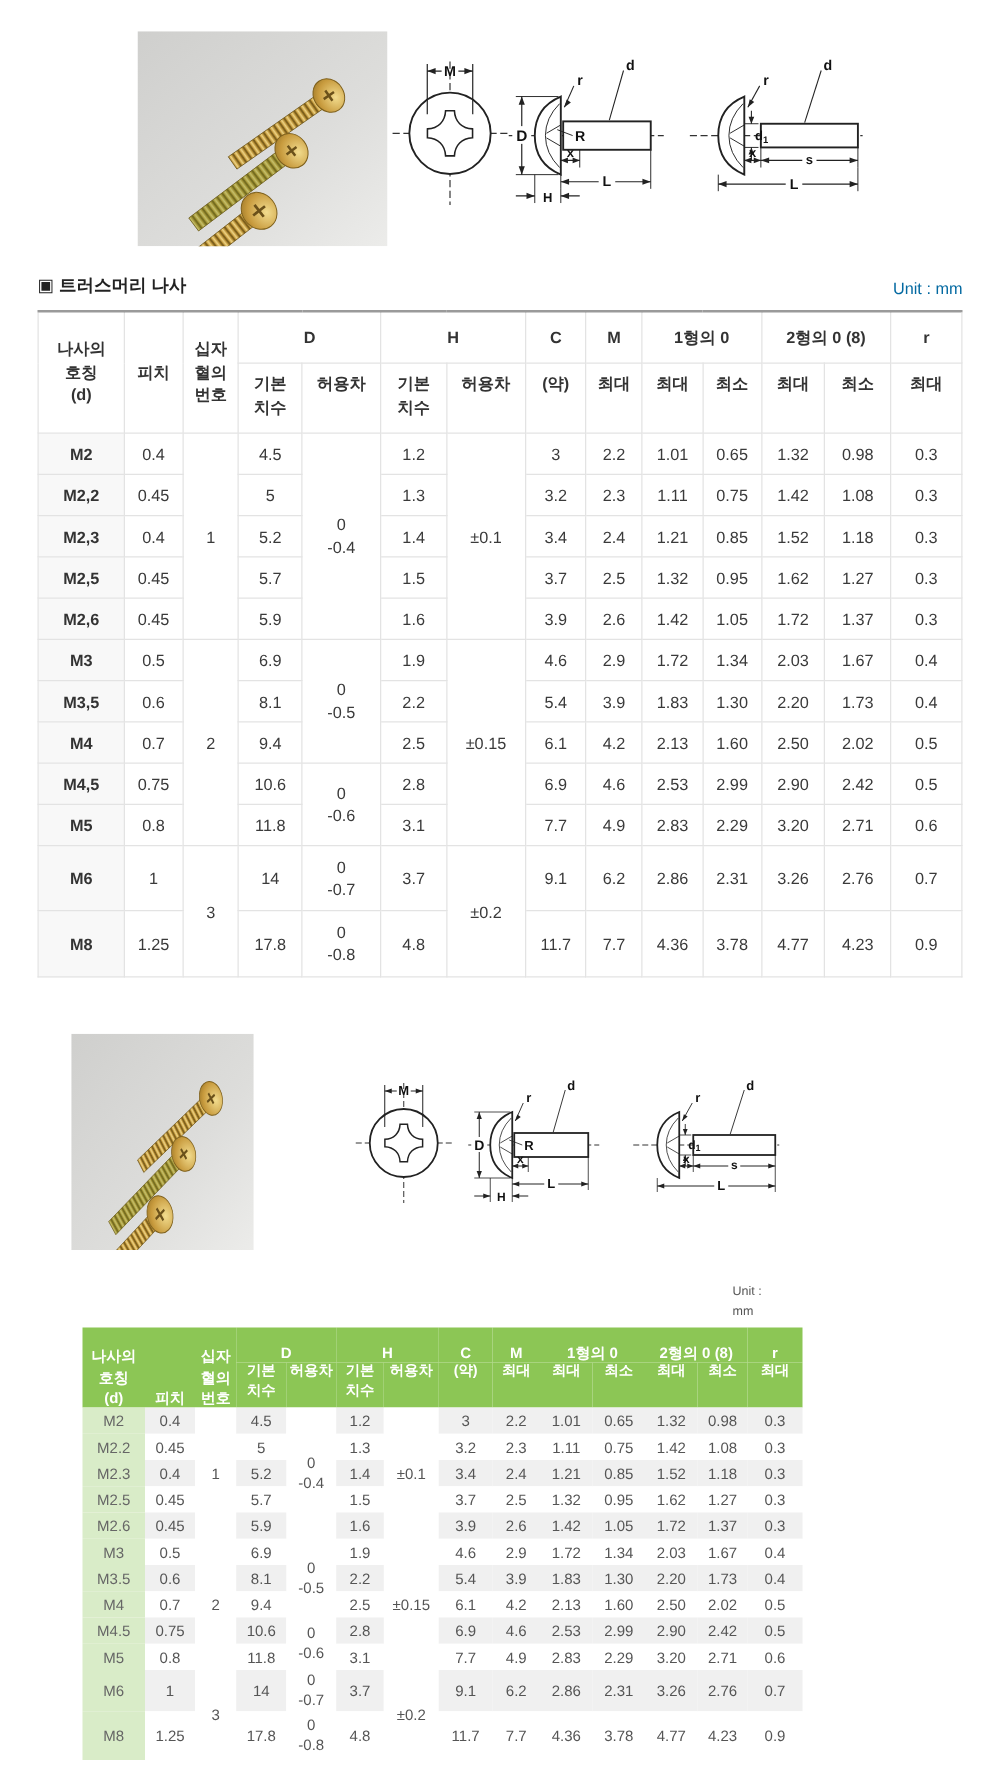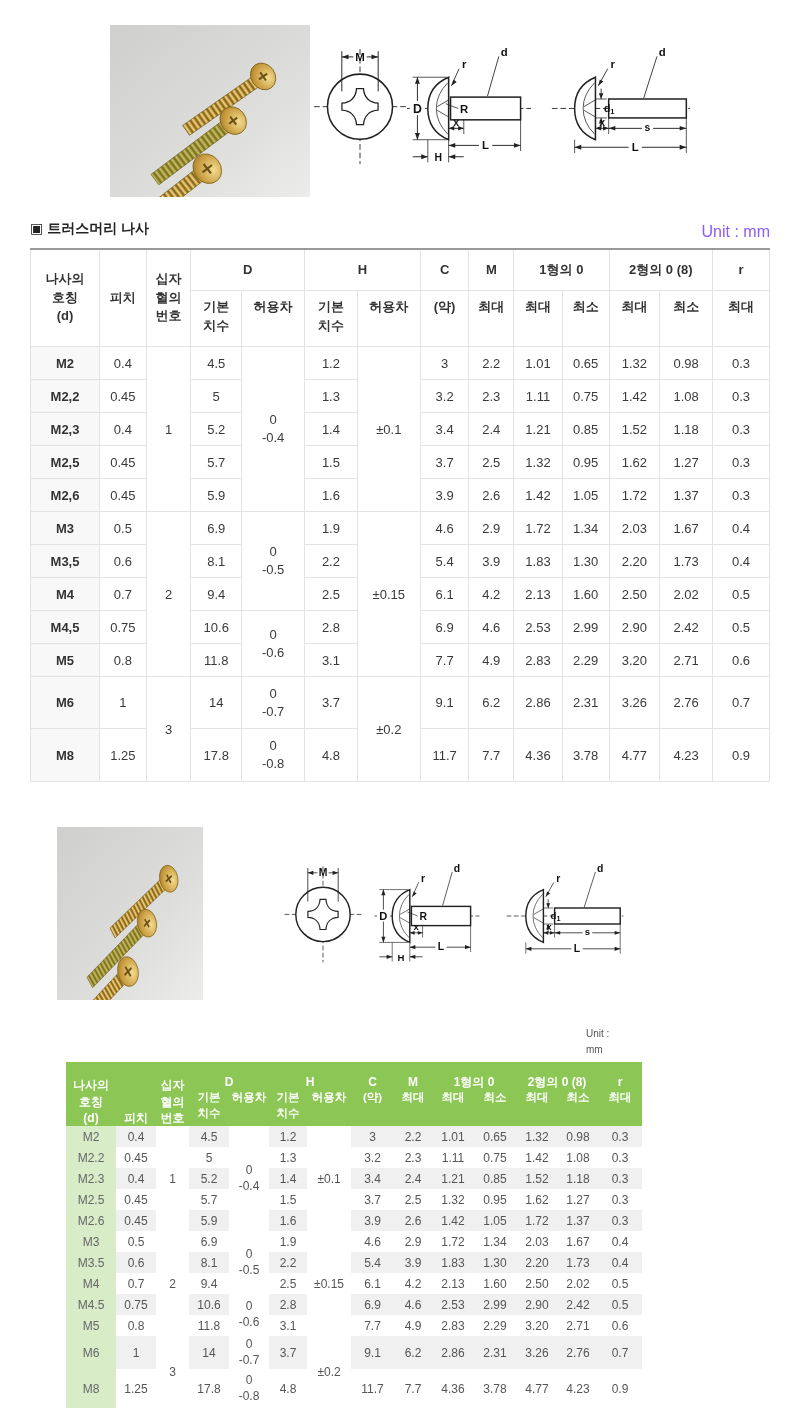--- a/index.html
+++ b/index.html
@@ -7,21 +7,21 @@
     --palegreen:#d9ecc8;
     --stripe:#f0f0f0;
   }
   html,body{margin:0;padding:0;background:#fff;}
   .page{position:relative;width:800px;height:1421px;background:#fff;overflow:hidden;
         font-family:"Liberation Sans","DejaVu Sans",sans-serif;color:#333;}
   .abs{position:absolute;}
 
   
   .sec-title{top:220px;left:30px;font-size:14px;font-weight:bold;color:#222;}
-  .unit-top{top:223px;right:30px;font-size:16px;color:#8b5cf6;}
+  .unit-top{top:223px;right:30px;font-size:13px;color:#0369a1;}
   .unit-bottom{top:1026px;left:586px;width:70px;font-size:10px;color:#555;line-height:1.55;}
 
   
   .photo1{top:25px;left:110px;width:200px;height:172px;}
   .photo2{top:827px;left:57px;width:146px;height:173px;}
   .photo svg{display:block;width:100%;height:100%;}
 
   
   .dg svg{display:block;width:100%;height:100%;}
   .dg text{font-family:"Liberation Sans","DejaVu Sans",sans-serif;fill:#111;}

